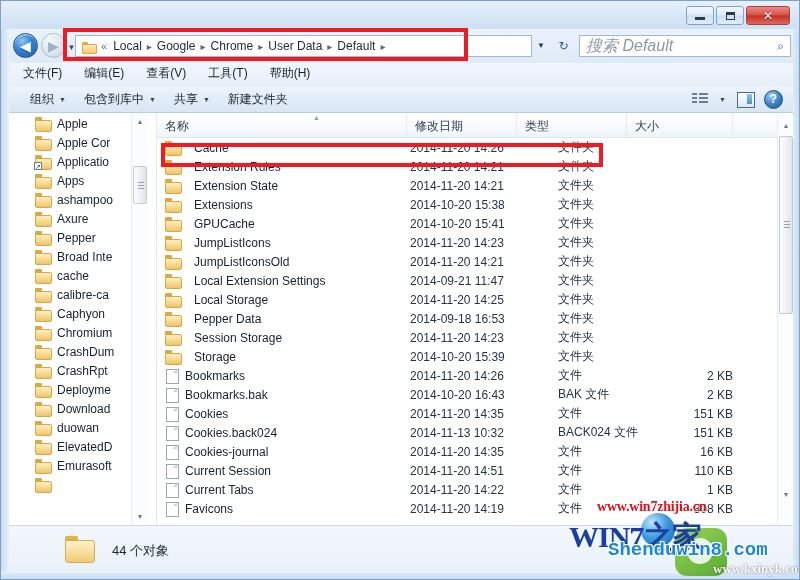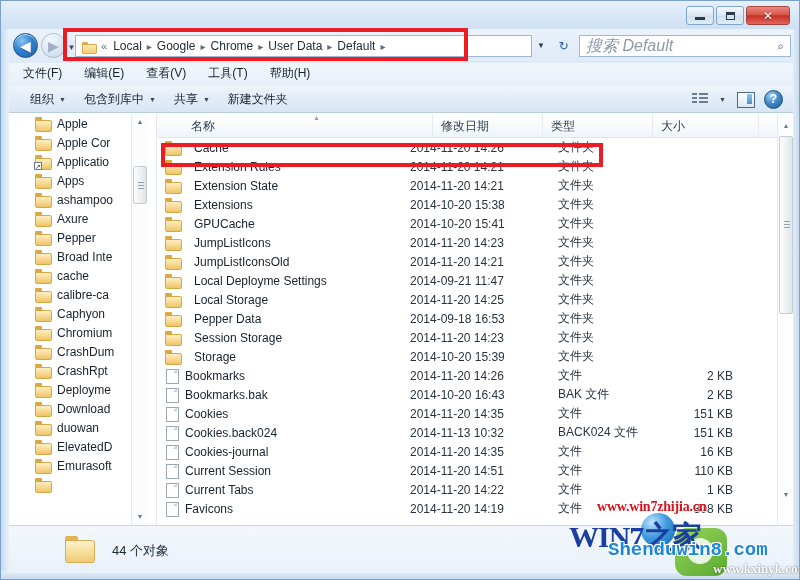--- a/index.html
+++ b/index.html
@@ -219,21 +219,20 @@
   }
   #colhead{
     position:absolute; left:0; top:0; width:620px; height:24px;
     background:linear-gradient(180deg,#ffffff 0%,#f6f9fc 60%,#eff4f9 100%);
     border-bottom:1px solid #dfe6ed;
   }
   .col{
     position:absolute; top:0; height:24px; display:flex; align-items:center;
     font-size:12px; color:#2e3d4c; padding-left:8px;
     border-right:1px solid #e4eaf0;
-    margin-left:26px;
   }
   #col-name{ left:0;   width:250px; }
   #col-date{ left:250px; width:110px; }
   #col-type{ left:360px; width:110px; }
   #col-size{ left:470px; width:106px; }
   #col-pad { left:576px; width:44px; border-right:none; }
   #sortmark{
     position:absolute; left:155px; top:1px; width:9px; height:6px;
     color:#8fa3b6; font-size:7px; text-align:center; line-height:6px;
   }
@@ -601,21 +600,21 @@
             <span class="fico"></span>
             <span>JumpListIconsOld</span>
           </div>
           <div class="r-date">2014-11-20 14:21</div>
           <div class="r-type">文件夹</div>
           <div class="r-size"></div>
         </div>
         <div class="row">
           <div class="r-name">
             <span class="fico"></span>
-            <span>Local Deployme Settings</span>
+            <span>Local Extension Settings</span>
           </div>
           <div class="r-date">2014-09-21 11:47</div>
           <div class="r-type">文件夹</div>
           <div class="r-size"></div>
         </div>
         <div class="row">
           <div class="r-name">
             <span class="fico"></span>
             <span>Local Storage</span>
           </div>

